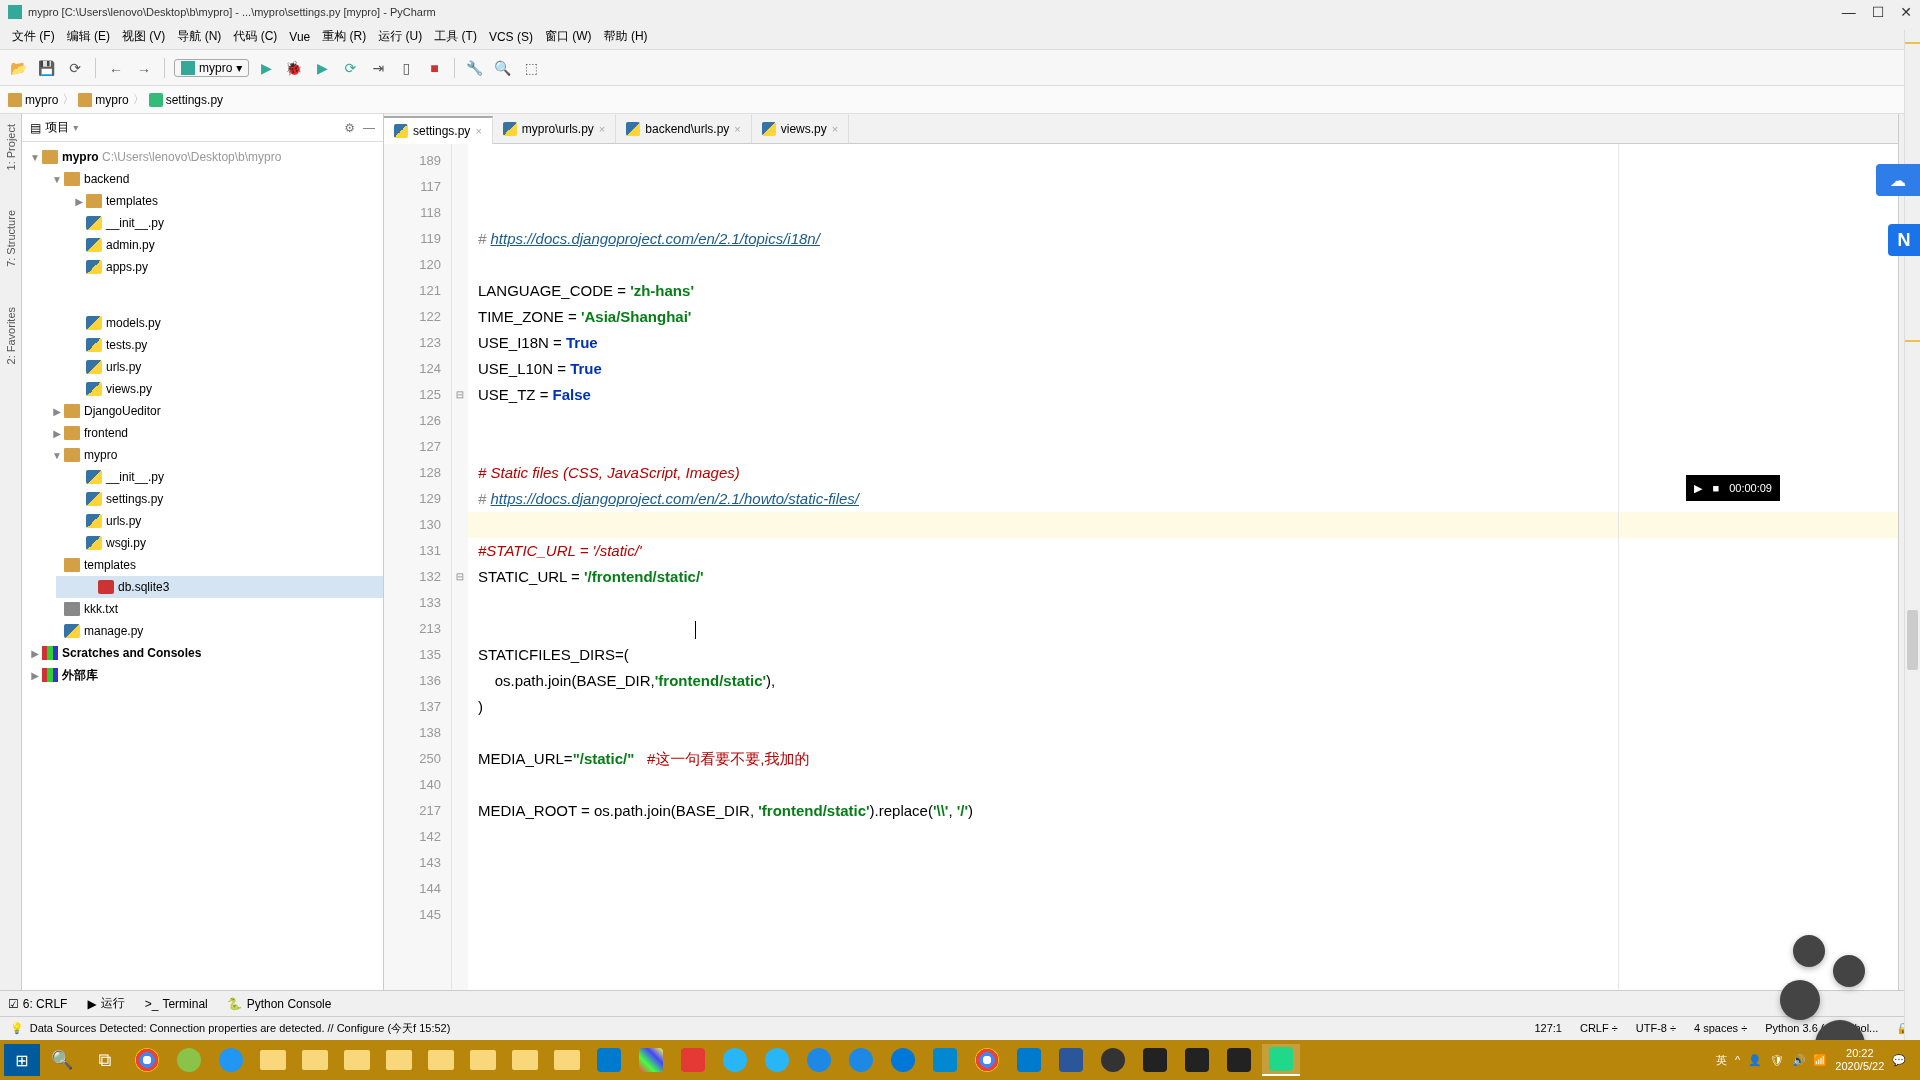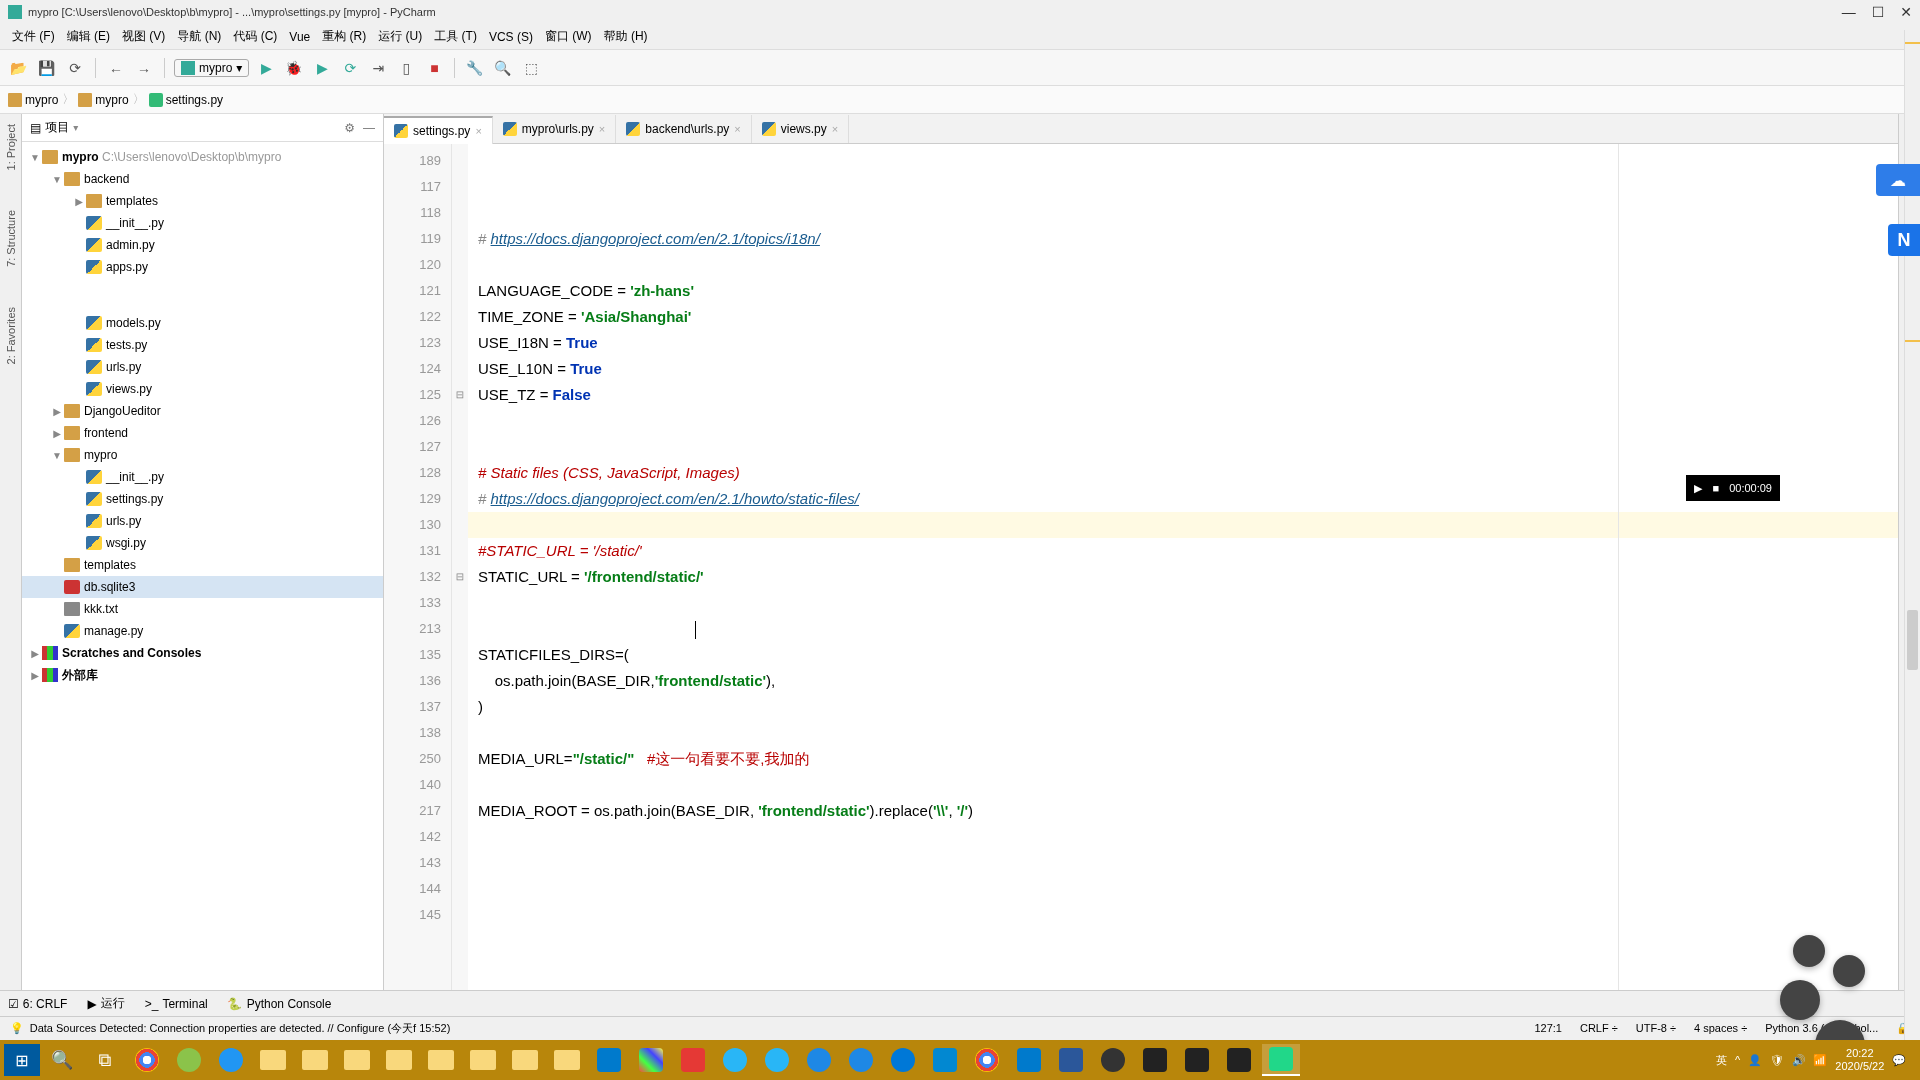--- a/index.html
+++ b/index.html
@@ -295,21 +295,21 @@
         <div class="tree-row" style="padding-left: 50px;">
           <span class="tree-arrow"></span>
           <span class="tree-icon ti-py"></span>
           <span class="tree-label"><b style="font-weight:normal">wsgi.py</b></span>
         </div>
         <div class="tree-row" style="padding-left: 28px;">
           <span class="tree-arrow"></span>
           <span class="tree-icon ti-folder"></span>
           <span class="tree-label"><b style="font-weight:normal">templates</b></span>
         </div>
-        <div class="tree-row selected" style="padding-left: 28px;">
+        <div class="tree-row selected" style="padding-left: 28px; margin-left: 34px;">
           <span class="tree-arrow"></span>
           <span class="tree-icon ti-db"></span>
           <span class="tree-label"><b style="font-weight:normal">db.sqlite3</b></span>
         </div>
         <div class="tree-row" style="padding-left: 28px;">
           <span class="tree-arrow"></span>
           <span class="tree-icon ti-txt"></span>
           <span class="tree-label"><b style="font-weight:normal">kkk.txt</b></span>
         </div>
         <div class="tree-row" style="padding-left: 28px;">

